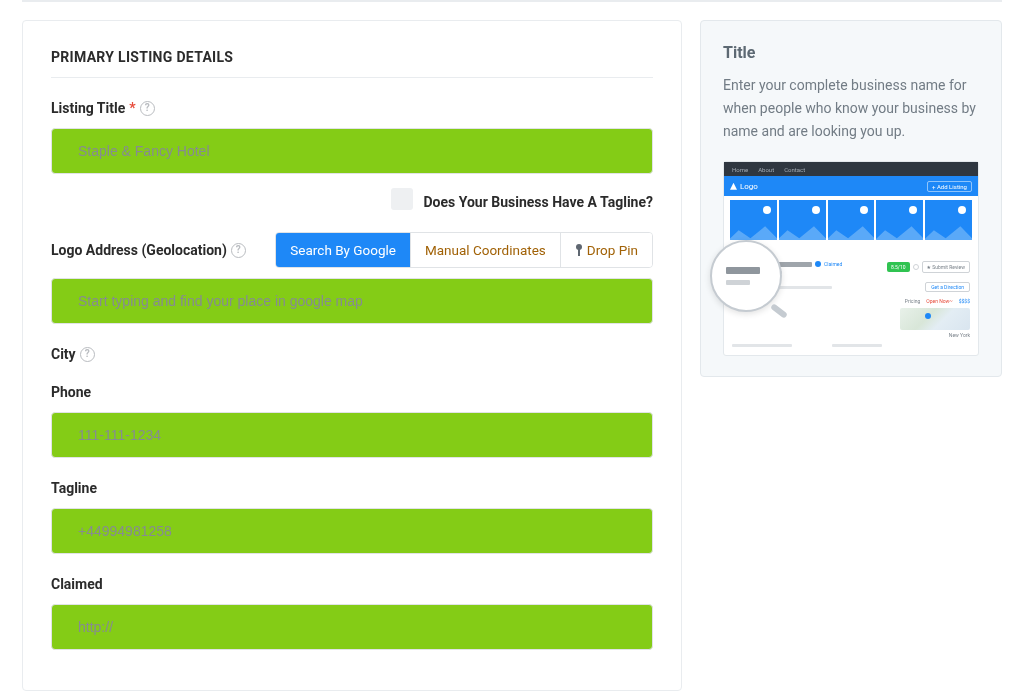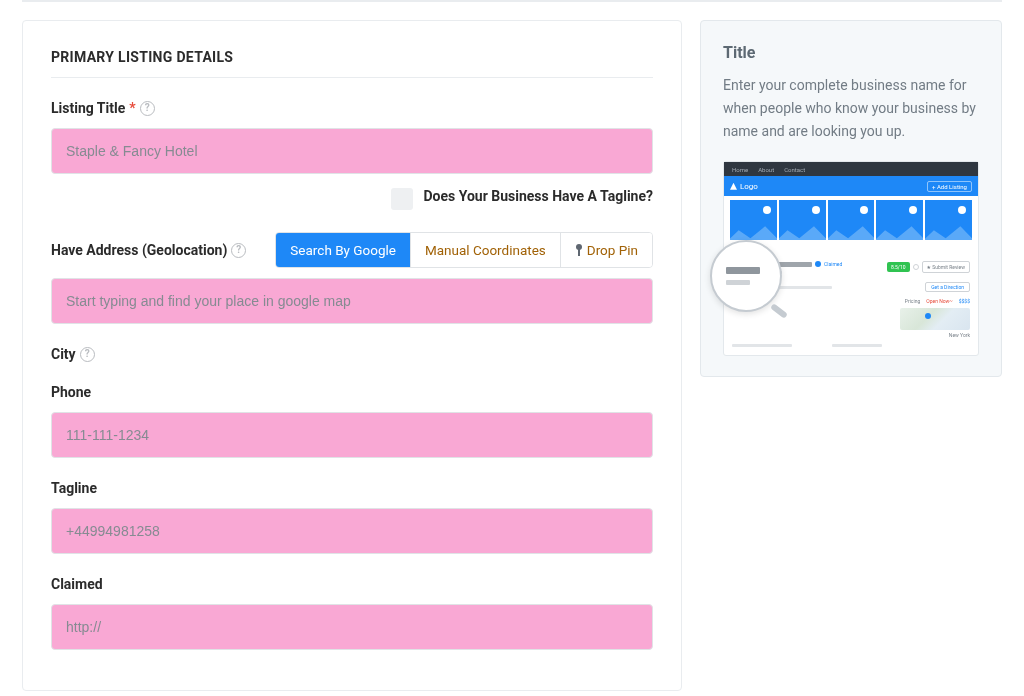--- a/index.html
+++ b/index.html
@@ -60,29 +60,29 @@
     font-size: 10px;
     color: #b9bcc0;
     line-height: 1;
     cursor: pointer;
   }
   .text-input {
     width: 100%;
     height: 46px;
     border: 1px solid #e0e3e6;
     border-radius: 4px;
-    padding: 0 14px;
+    padding: 0 26px;
     font-size: 14px;
     color: #555;
-    background: #f9a8d4;
+    background: #84cc16;
   }
   .text-input::placeholder { color: #868b92; }
   .tagline-row {
     display: flex;
-    align-items: flex-start;
+    align-items: flex-end;
     justify-content: flex-end;
     gap: 10px;
     margin-top: 14px;
     margin-bottom: 18px;
   }
   .checkbox-box {
     width: 22px;
     height: 22px;
     border-radius: 3px;
     background: #eef0f2;
@@ -406,21 +406,21 @@
         <input class="text-input" type="text" placeholder="Staple &amp; Fancy Hotel" style="">
         <div class="tagline-row">
           <div class="checkbox-box"></div>
           <span class="tagline-label">Does Your Business Have A Tagline?</span>
         </div>
       </div>
 
       <div class="field">
         <div class="address-header-row">
           <div class="field-label" style="margin-bottom:0">
-            <span>Have Address (Geolocation)</span>
+            <span>Logo Address (Geolocation)</span>
             <span class="help-icon">?</span>
           </div>
           <div class="address-tabs">
             <div class="tab active">Search By Google</div>
             <div class="tab">Manual Coordinates</div>
             <div class="tab">
               <span class="pin-icon"></span>
               <span>Drop Pin</span>
             </div>
           </div>

